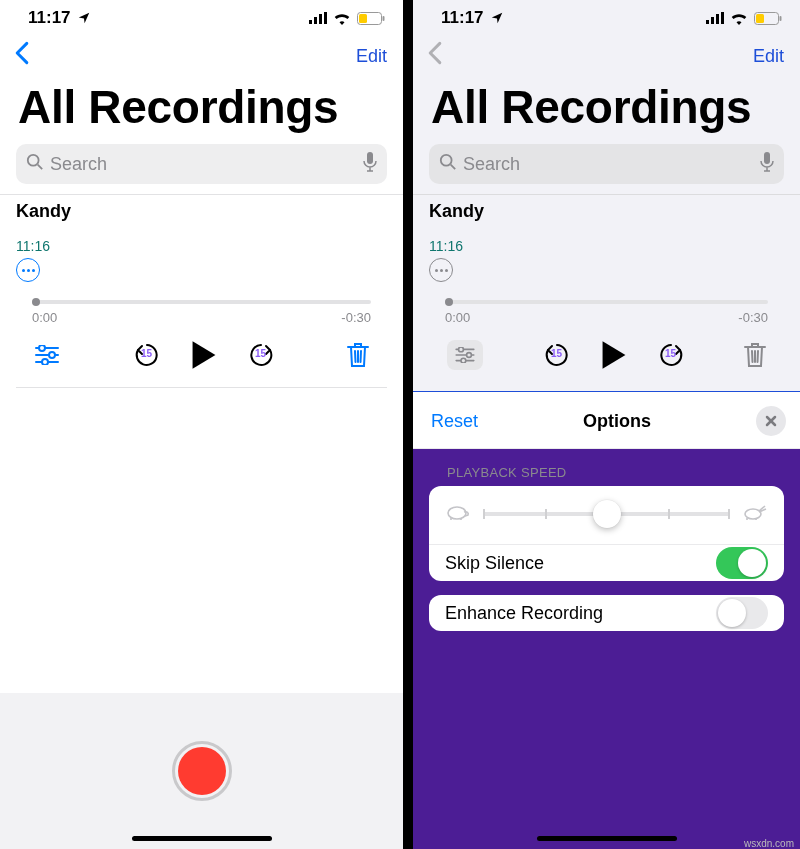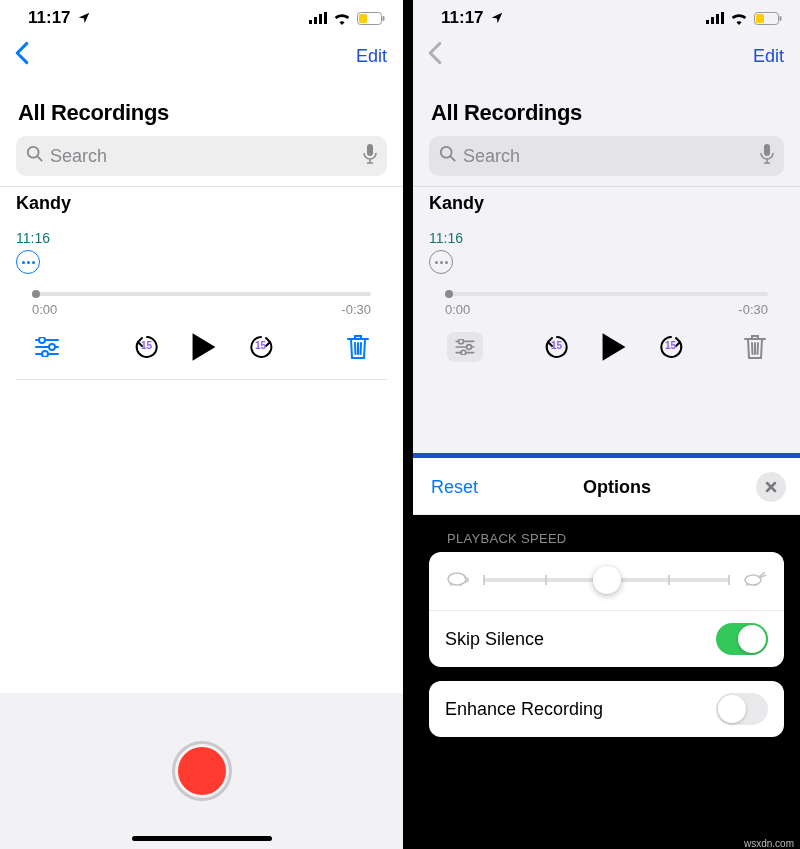--- a/index.html
+++ b/index.html
@@ -33,21 +33,21 @@
   
   .nav {
     display:flex; justify-content:space-between; align-items:center;
     padding: 8px 16px 6px 14px;
   }
   .back-chev { color:#007aff; font-size:28px; font-weight:400; }
   .back-chev.dim { color:#b0b0b4; }
   .edit-link { color:#1d4ed8; font-size:18px; }
 
   .page-title {
-    font-size:22px; font-weight:700; padding: 2px 18px 10px 18px; letter-spacing:-0.3px;margin-top:20px;
+    font-size:46px; font-weight:700; padding: 2px 18px 10px 18px; letter-spacing:-0.3px;
   }
 
   
   .searchbar {
     margin: 0 16px 10px 16px;
     background:#eeeeef; border-radius:10px; height:40px;
     display:flex; align-items:center; padding:0 10px; gap:6px;
   }
   .phone.right .searchbar { background:#e4e4e6; }
   .searchbar .s-icon { color:#8a8a8e; }
@@ -105,23 +105,23 @@
   .rec-btn {
     width:60px; height:60px; border-radius:50%; border:3px solid #c9c9cb;
     display:flex; align-items:center; justify-content:center;
   }
   .rec-btn-inner { width:48px; height:48px; border-radius:50%; background:#ff3b30; }
   .home-ind { position:absolute; bottom:8px; left:50%; transform:translateX(-50%);
     width:140px; height:5px; background:#000; border-radius:3px; }
 
   
   .sheet {
-    position:absolute; bottom:0; left:0; right:0; height:396px;
-    background:#000000;
-    border-top:5px solid #1d4ed8;
+    position:absolute; bottom:0; left:0; right:0; height:458px;
+    background:#4c1d95;
+    border-top:1px solid #1d4ed8;
   }
   .sheet-head {
     display:flex; align-items:center; justify-content:space-between;
     padding:14px 14px 12px 18px; background:#fff;
     border-bottom:1px solid #eaeaec;
   }
   .sheet-head .reset { color:#007aff; font-size:18px; }
   .sheet-head .title { font-weight:600; font-size:18px; }
   .sheet-head .close {
     width:30px; height:30px; border-radius:50%; background:#e7e7ea; color:#7b7b7f;
@@ -135,21 +135,21 @@
   .speed-row { padding:16px 16px 18px 16px; display:flex; align-items:center; gap:12px; }
   .speed-track { flex:1; position:relative; height:24px; display:flex; align-items:center; }
   .speed-line { height:4px; background:#e2e2e4; border-radius:2px; width:100%; position:relative; }
   .tick { position:absolute; width:2px; height:10px; background:#d0d0d2; top:-3px; }
   .speed-knob {
     width:28px; height:28px; border-radius:50%; background:#fff;
     box-shadow:0 2px 6px rgba(0,0,0,0.25), 0 0 0 0.5px rgba(0,0,0,0.05);
     position:absolute; top:-12px; left:calc(50% - 14px);
   }
   .opt-row {
-    padding:12px 16px; display:flex; align-items:center; justify-content:space-between;
+    padding:2px 16px; display:flex; align-items:center; justify-content:space-between;
     border-top:1px solid #eaeaec; font-size:18px;
   }
   .opt-row:first-child { border-top:none;gap:12px; }
   .toggle {
     width:52px; height:32px; border-radius:16px; position:relative;
   }
   .toggle.on { background:#34c759; }
   .toggle.off { background:#e9e9eb; }
   .toggle .knob {
     width:28px; height:28px; border-radius:50%; background:#fff; position:absolute; top:2px;

